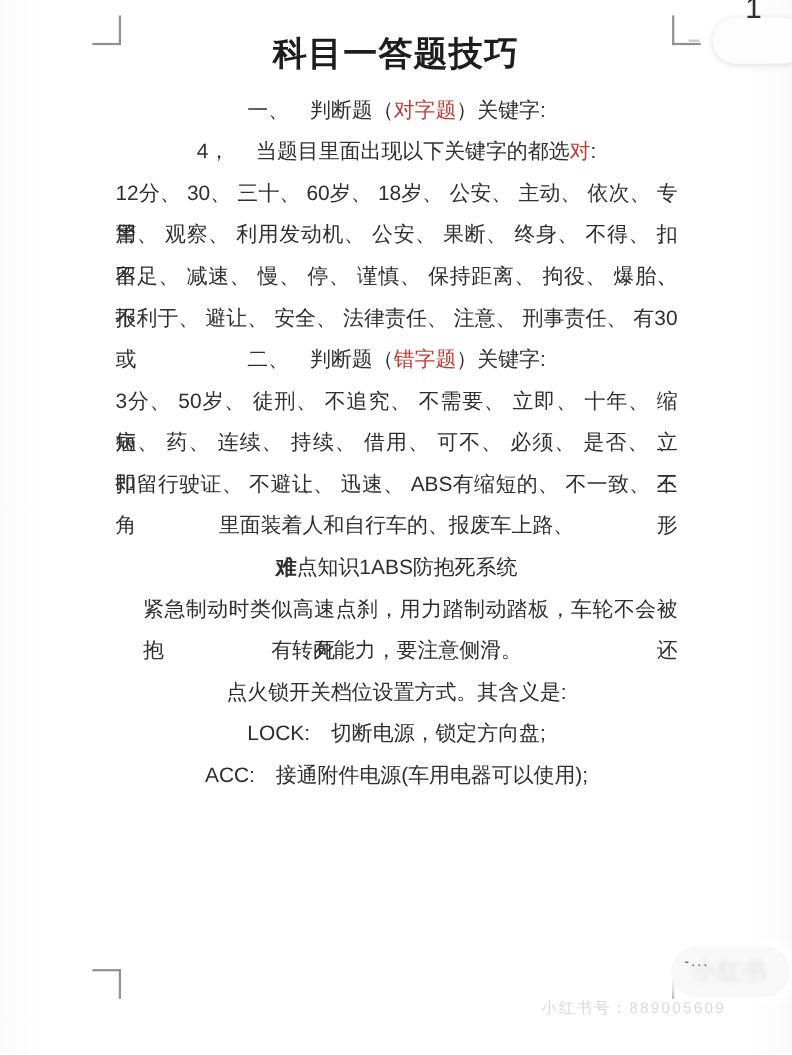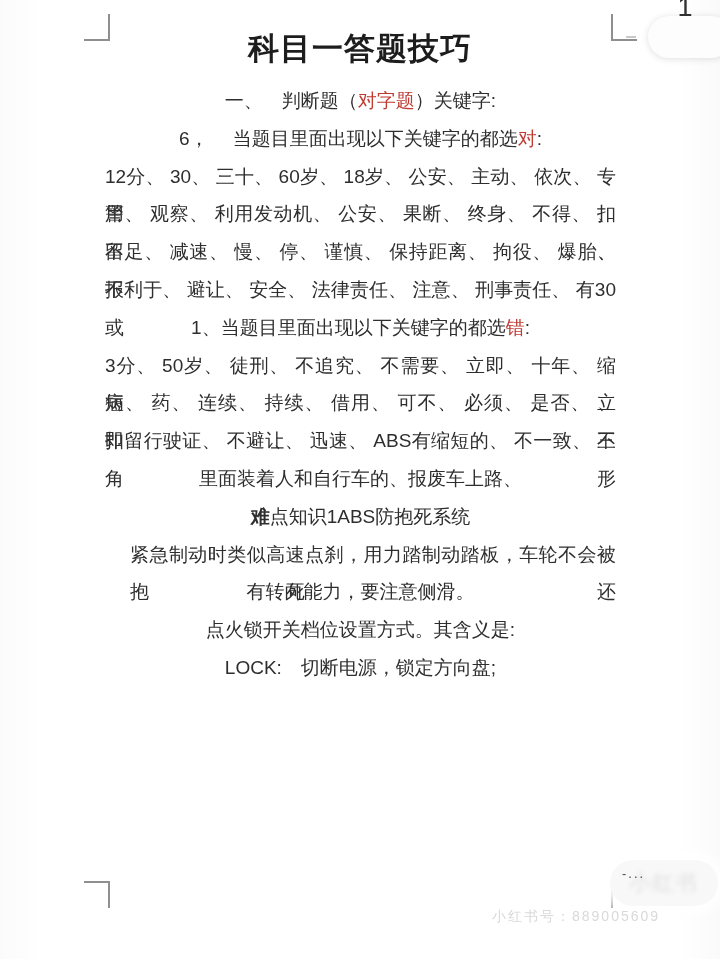--- a/index.html
+++ b/index.html
@@ -99,35 +99,36 @@
 <div class="crop crop-br"></div>
 
 <div class="corner-pill"></div>
 <div class="corner-dash"></div>
 <div class="page-number">1</div>
 
 <div class="page-title">科目一答题技巧</div>
 
 <div class="doc">
     <div class="line"><span>一、　判断题（</span><span class="red">对字题</span><span>）关键字:</span></div>
-    <div class="line"><span>6，　 当题目里面出现以下关键字的都选</span><span class="red">对</span><span>:</span></div>
+    <div class="line"><span>4，　 当题目里面出现以下关键字的都选</span><span class="red">对</span><span>:</span></div>
     <div class="line justify"><span>12分、 30、 三十、 60岁、 18岁、 公安、 主动、 依次、 专用、</span></div>
     <div class="line justify"><span>警、 观察、 利用发动机、 公安、 果断、 终身、 不得、 扣留、</span></div>
     <div class="line justify"><span>不足、 减速、 慢、 停、 谨慎、 保持距离、 拘役、 爆胎、 报</span></div>
     <div class="line justify"><span>不利于、 避让、 安全、 法律责任、 注意、 刑事责任、 有30或</span></div>
-    <div class="line"><span>1、当题目里面出现以下关键字的都选</span><span class="red">错</span><span>:</span></div>
+    <div class="line"><span>二、　判断题（</span><span class="red">错字题</span><span>）关键字:</span></div>
     <div class="line justify"><span>3分、 50岁、 徒刑、 不追究、 不需要、 立即、 十年、 缩短、</span></div>
     <div class="line justify"><span>病、 药、 连续、 持续、 借用、 可不、 必须、 是否、 立即、 不</span></div>
     <div class="line justify"><span>扣留行驶证、 不避让、 迅速、 ABS有缩短的、 不一致、 三角形</span></div>
     <div class="line"><span>里面装着人和自行车的、报废车上路、</span></div>
     <div class="line"><span class="bold">难</span><span>点知识1ABS防抱死系统</span></div>
     <div class="line justify" style="padding-left: 25px;"><span>紧急制动时类似高速点刹，用力踏制动踏板，车轮不会被抱死，还</span></div>
     <div class="line"><span>有转向能力，要注意侧滑。</span></div>
     <div class="line"><span>点火锁开关档位设置方式。其含义是:</span></div>
     <div class="line"><span>LOCK:　切断电源，锁定方向盘;</span></div>
+    <div class="line"><span>ACC:　接通附件电源(车用电器可以使用);</span></div>
   </div>
 
 <div class="logo-blob">
   <span class="logo-text">小红书</span>
 </div>
 <div class="logo-dots">-...</div>
 
 <div class="account-watermark">小红书号：889005609</div>
 
 </body></html>

